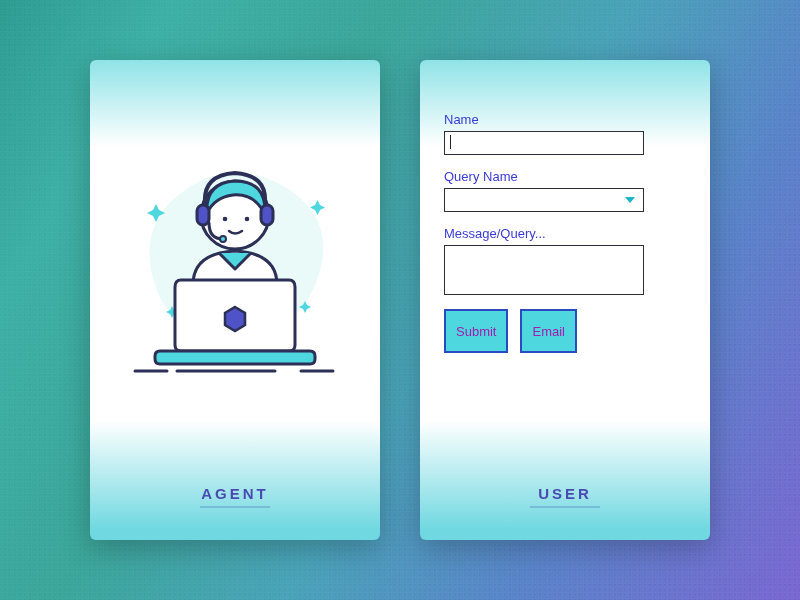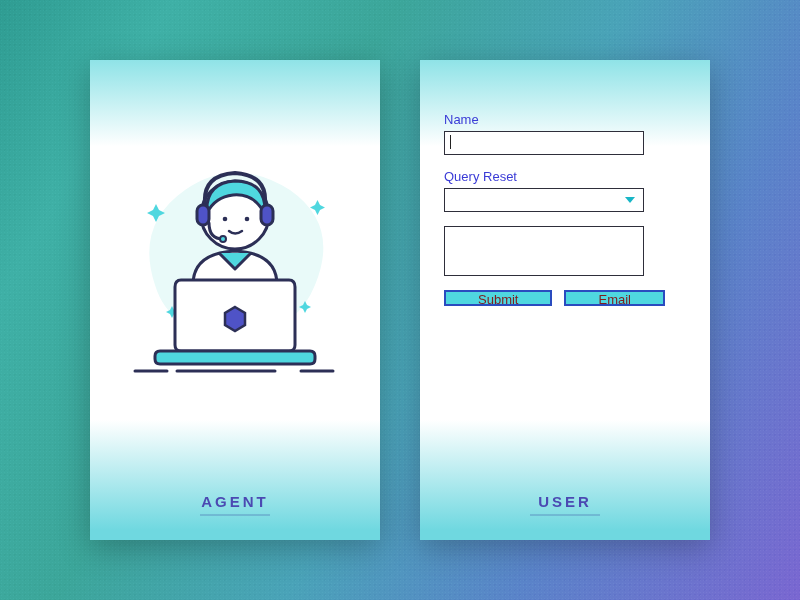--- a/index.html
+++ b/index.html
@@ -21,33 +21,33 @@
     background-image: radial-gradient(rgba(255,255,255,0.06) 1px, transparent 1px),
                       radial-gradient(rgba(0,0,0,0.06) 1px, transparent 1px);
     background-size: 3px 3px, 5px 5px;
     background-position: 0 0, 2px 2px;
     pointer-events:none;
     mix-blend-mode: overlay;
   }
   .card {
     width: 290px;
     height: 480px;
-    border-radius: 0;
+    border-radius: 6px;
     background: linear-gradient(to bottom, #8fe3e7 0%, #ffffff 18%, #ffffff 75%, #6fd8e0 98%);
     box-shadow: 0 8px 30px rgba(0,0,0,0.25);
     position: relative;
     display: flex;
     flex-direction: column;
     align-items: center;
     padding: 20px 24px 18px;
     z-index: 1;
   }
   .card-title {
     position: absolute;
-    bottom: 24px;
+    bottom: 32px;
     font-size: 15px;
     letter-spacing: 3px;
     font-weight: 600;
     color: #4b49b2;
     text-align:center;
   }
   .card-title::after {
     content:"";
     display:block;
     width: 70px;
@@ -100,25 +100,25 @@
   .cursor-bar {
     position:absolute; left:6px; top:4px; width:1px; height:14px; background:#222;
     animation: blink 1s steps(1) infinite;
   }
   @keyframes blink { 50% { opacity:0; } }
   .input-wrap{position:relative;}
   .buttons { display:flex; gap:12px; margin-top:6px; }
   .btn {
     border:2px solid #2a4bbf;
     background:#4fd7df;
-    color:#7f1d1d;
+    color:#a21caf;
     font-size:13px;
     font-weight:500;
-    height:16px;
-    padding: 0 32px;
+    height:44px;
+    padding: 0 10px;
     cursor:pointer;
     font-family:inherit;
   }
 </style>
 </head>
 <body>
 
 <div class="card">
   <svg class="agent-illustration" viewBox="0 0 240 280">
 
@@ -171,27 +171,28 @@
     <div class="field">
       <label>Name</label>
       <div class="input-wrap">
         <input type="text" value="" style="">
         <span class="cursor-bar"></span>
       </div>
     </div>
 
 
     <div class="field">
-      <label>Query Reset</label>
+      <label>Query Name</label>
       <div class="select">
         <span class="caret"></span>
       </div>
     </div>
 
     <div class="field">
+      <label>Message/Query...</label>
       <textarea style=""></textarea>
     </div>
 
     <div class="buttons">
       <button class="btn">Submit</button>
       <button class="btn">Email</button>
     </div>
   </div>
   <div class="card-title">USER</div>
 </div>

